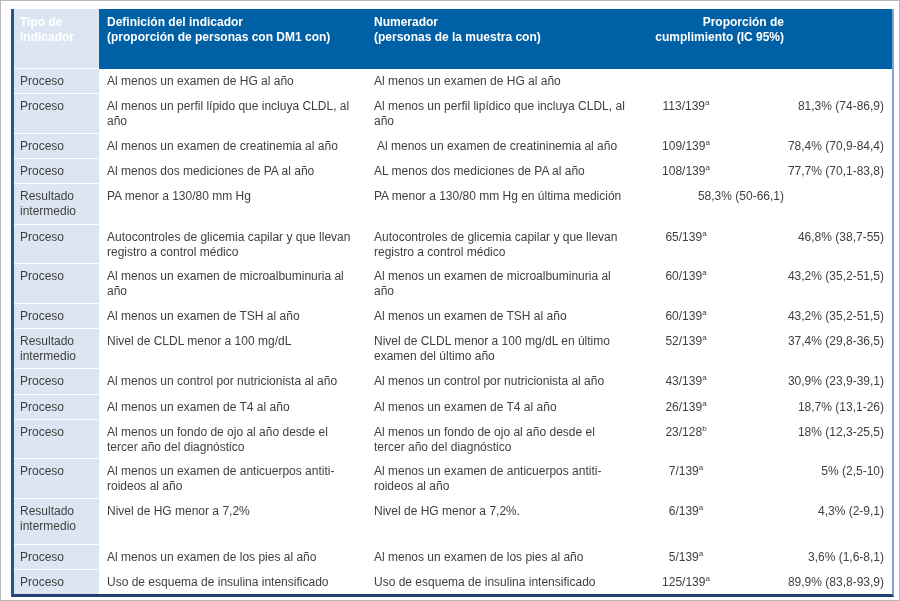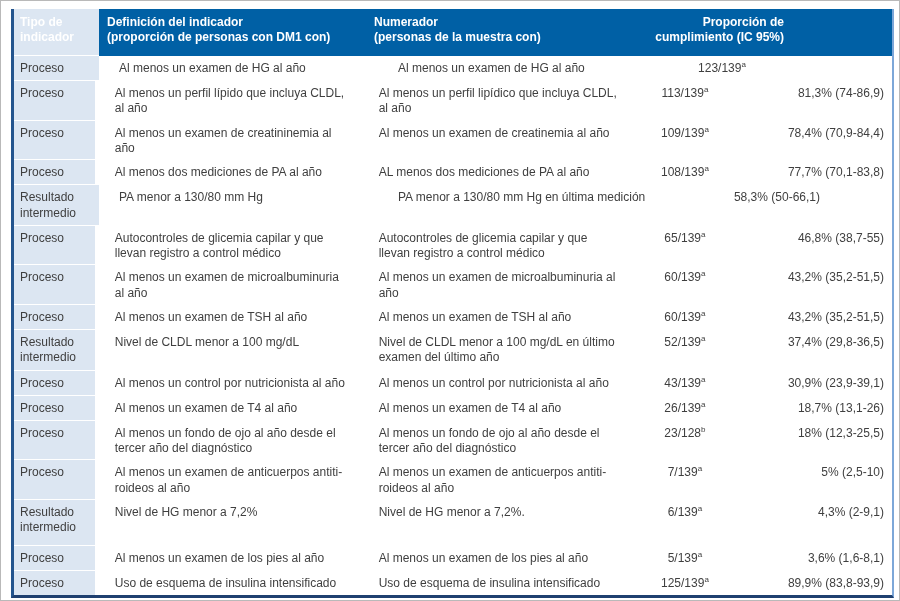--- a/index.html
+++ b/index.html
@@ -25,25 +25,25 @@
   .thead{
     display:flex;
     background:#0060a5;
     color:#ffffff;
     font-weight:bold;
     font-size:12px;
     line-height:1.25;
   }
   .th{
     box-sizing:border-box;
-    padding:6px 8px 10px 8px;
+    padding:6px 8px 23px 8px;
     white-space:pre-line;
   }
   .tbody{ background:#ffffff; }
-  .tr{ display:flex;gap:12px; }
+  .tr{ display:flex; }
   .td{
     box-sizing:border-box;
     font-size:12px;
     line-height:1.27;
     color:#3f3f3f;
     padding:5px 8px 4px 8px;
   }
   
   .c1{ width:85px;  background:#dce6f2; border-bottom:1px solid #ffffff; padding-left:6px; }
   .c2{ width:267px; }
@@ -71,35 +71,34 @@
 (personas de la muestra con)</div>
       <div class="th c5">Proporción de
 cumplimiento (IC 95%)</div>
     </div>
 
     <div class="tbody">
       <div class="tr">
         <div class="td c1">Proceso</div>
         <div class="td c2">Al menos un examen de HG al año</div>
         <div class="td c3">Al menos un examen de HG al año</div>
-        <div class="td c4"><span>123/139</span><sup>a</sup></div>
       </div>
 
       <div class="tr">
         <div class="td c1">Proceso</div>
         <div class="td c2">Al menos un perfil lípido que incluya CLDL, al año</div>
         <div class="td c3">Al menos un perfil lipídico que incluya CLDL, al año</div>
         <div class="td c4"><span>113/139</span><sup>a</sup></div>
         <div class="td c5">81,3% (74-86,9)</div>
       </div>
 
       <div class="tr">
         <div class="td c1">Proceso</div>
+        <div class="td c3">Al menos un examen de creatinemia al año</div>
         <div class="td c2">Al menos un examen de creatininemia al año</div>
-        <div class="td c3">Al menos un examen de creatinemia al año</div>
         <div class="td c4"><span>109/139</span><sup>a</sup></div>
         <div class="td c5">78,4% (70,9-84,4)</div>
       </div>
 
       <div class="tr">
         <div class="td c1">Proceso</div>
         <div class="td c2">Al menos dos mediciones de PA al año</div>
         <div class="td c3">AL menos dos mediciones de PA al año</div>
         <div class="td c4"><span>108/139</span><sup>a</sup></div>
         <div class="td c5">77,7% (70,1-83,8)</div>

